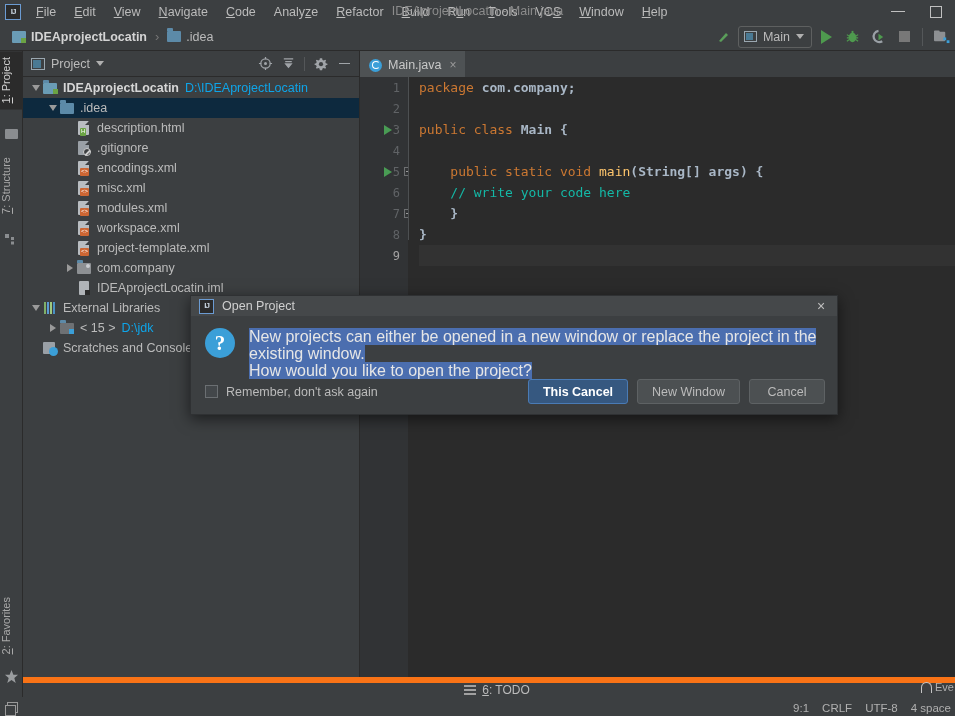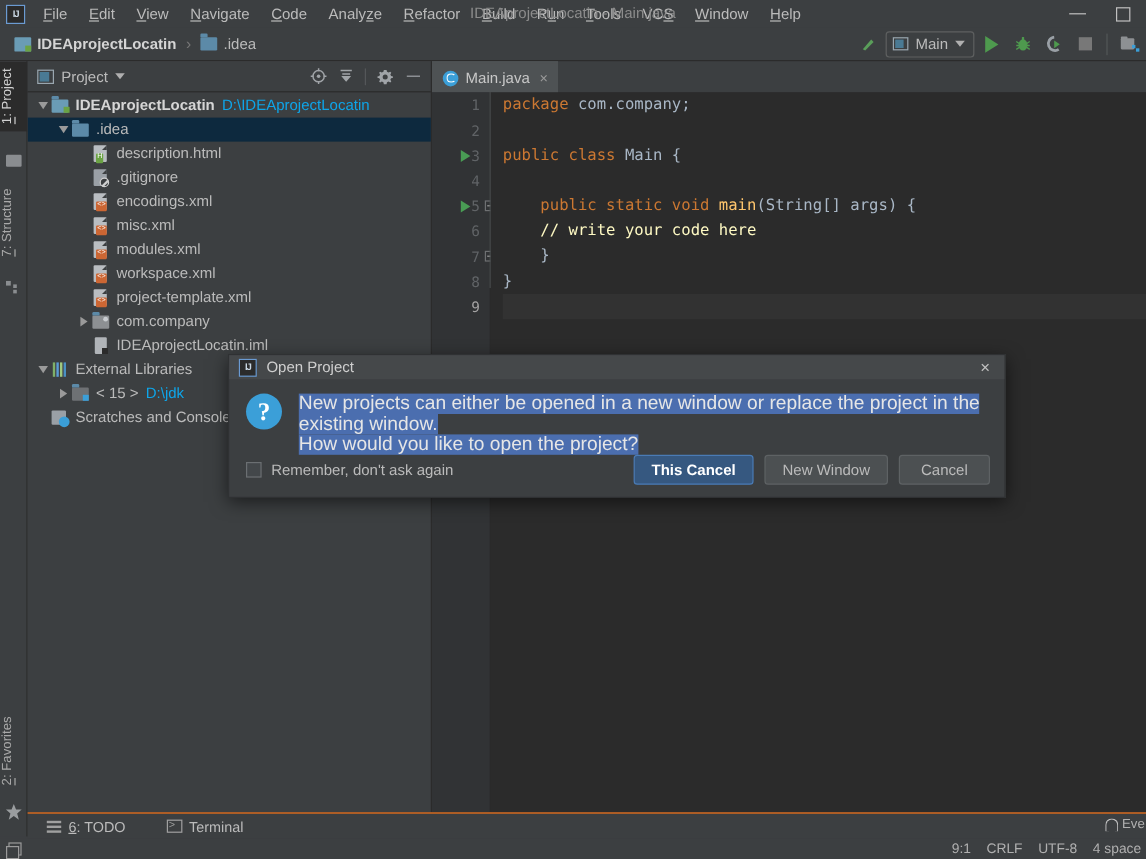--- a/index.html
+++ b/index.html
@@ -179,29 +179,30 @@
   }
   .fold:after{content:'';position:absolute;left:1px;top:3px;width:5px;height:1px;background:#9a9a9a;}
   .foldline { position:absolute; left:48px; width:1px; background:#4d5052; }
   .code {
     position:absolute; left:49px; top:26px; right:0; bottom:0; background:#2b2b2b;
     font-family:"DejaVu Sans Mono", monospace; font-size:13px; padding-left:10px;
   }
   .cline { height:21px; line-height:21px; white-space:pre; }
   .cline.cur { background:#323232; }
   .kw { color:#cc7832; }
-  .plain { color:#a9b7c6; }
+  .plain { color:#a9b7c6;font-weight:bold; }
   .fn { color:#ffc66d; }
-  .cmt { color:#fef9c3;text-align:center; }
+  .cmt { color:#14b8a6;text-align:center; }
 
   
   .bottombar {
     position:absolute; left:23px; top:677px; width:932px; height:22px;
     background:#3c3f41; display:flex; align-items:center; gap:34px; padding-left:16px;
-    border-top:1px solid #f97316;
+    border-top:6px solid #f97316;
+    flex-direction:column;
   }
   .bb-item { display:flex; align-items:center; gap:6px; font-size:12px; color:#bbb; cursor:default; }
   .bb-item .u { text-decoration:underline; }
   .todo-ic { width:12px;height:10px; display:flex; flex-direction:column; justify-content:space-between; }
   .todo-ic i { height:2px; background:#a0a0a0; display:block; }
   .term-ic { width:13px;height:11px;border:1px solid #a0a0a0; position:relative; }
   .term-ic:after{content:'>';position:absolute;left:1px;top:-2px;font-size:9px;color:#a0a0a0;}
 
   
   .statusbar {

